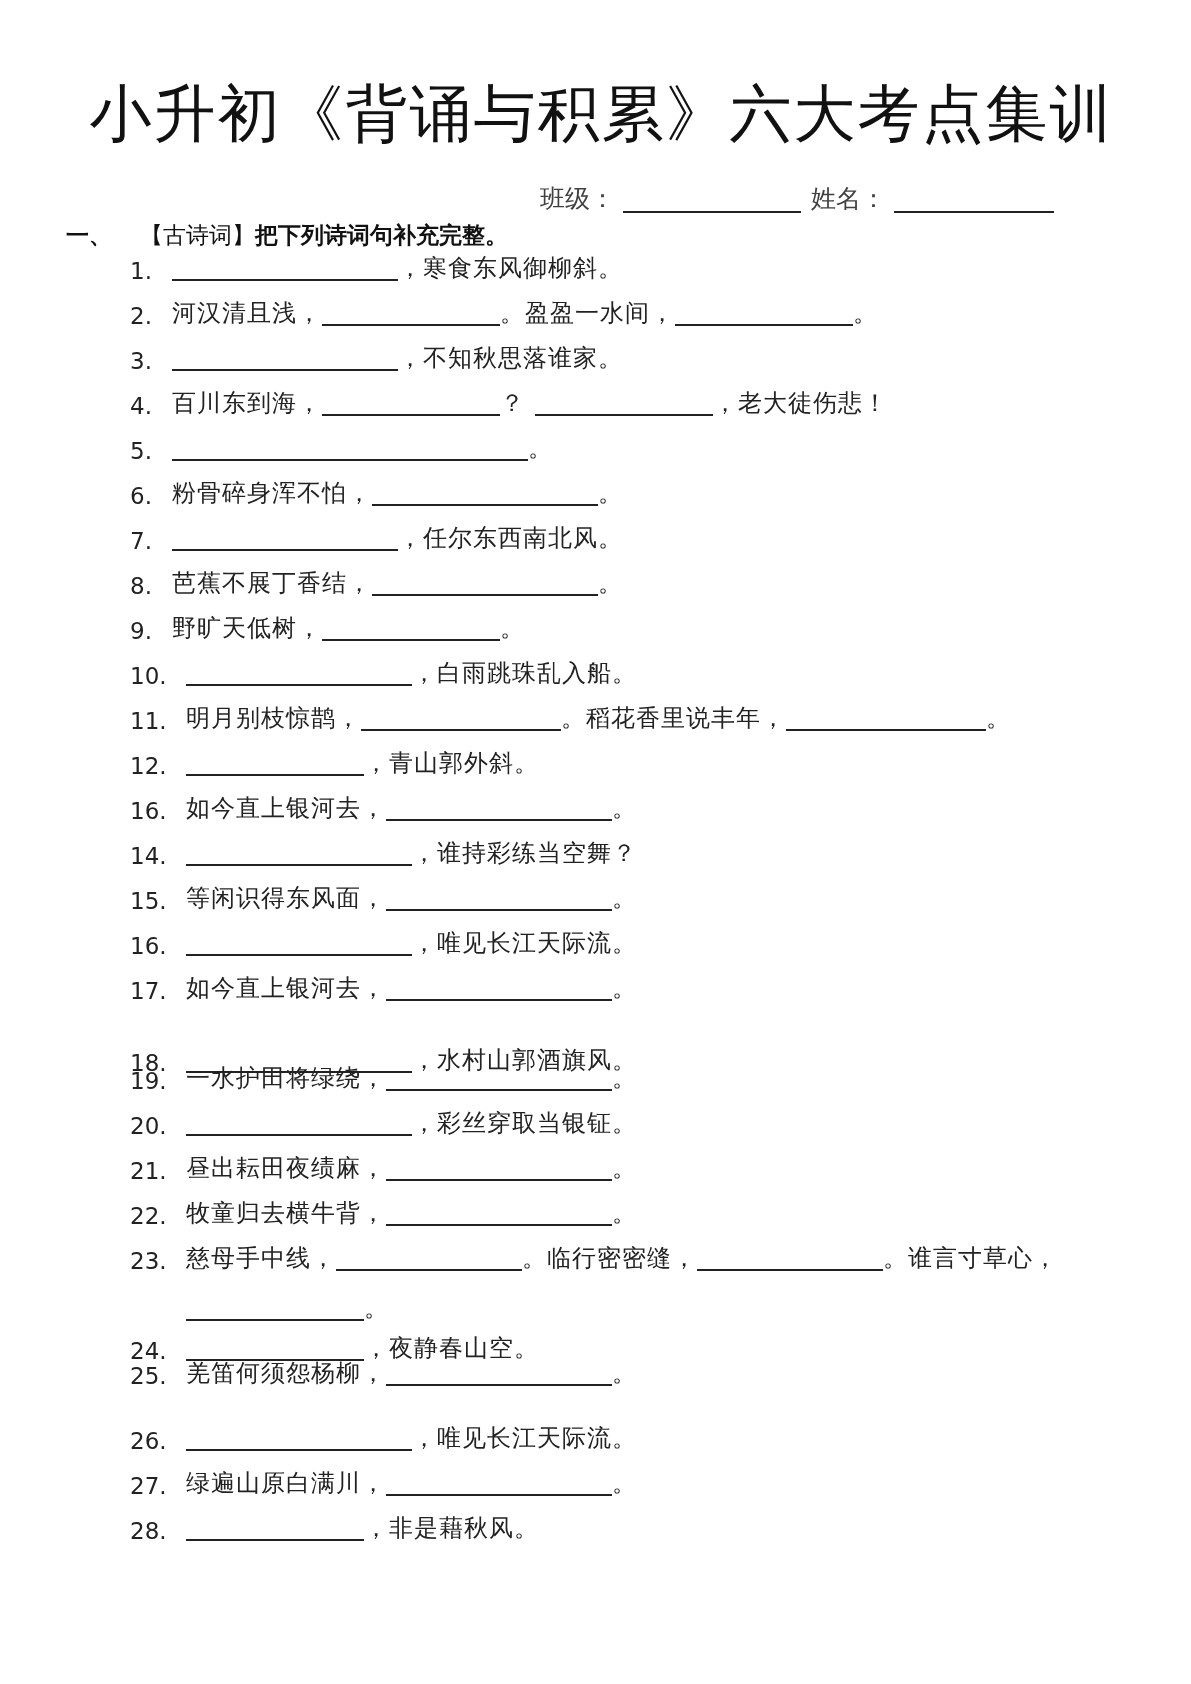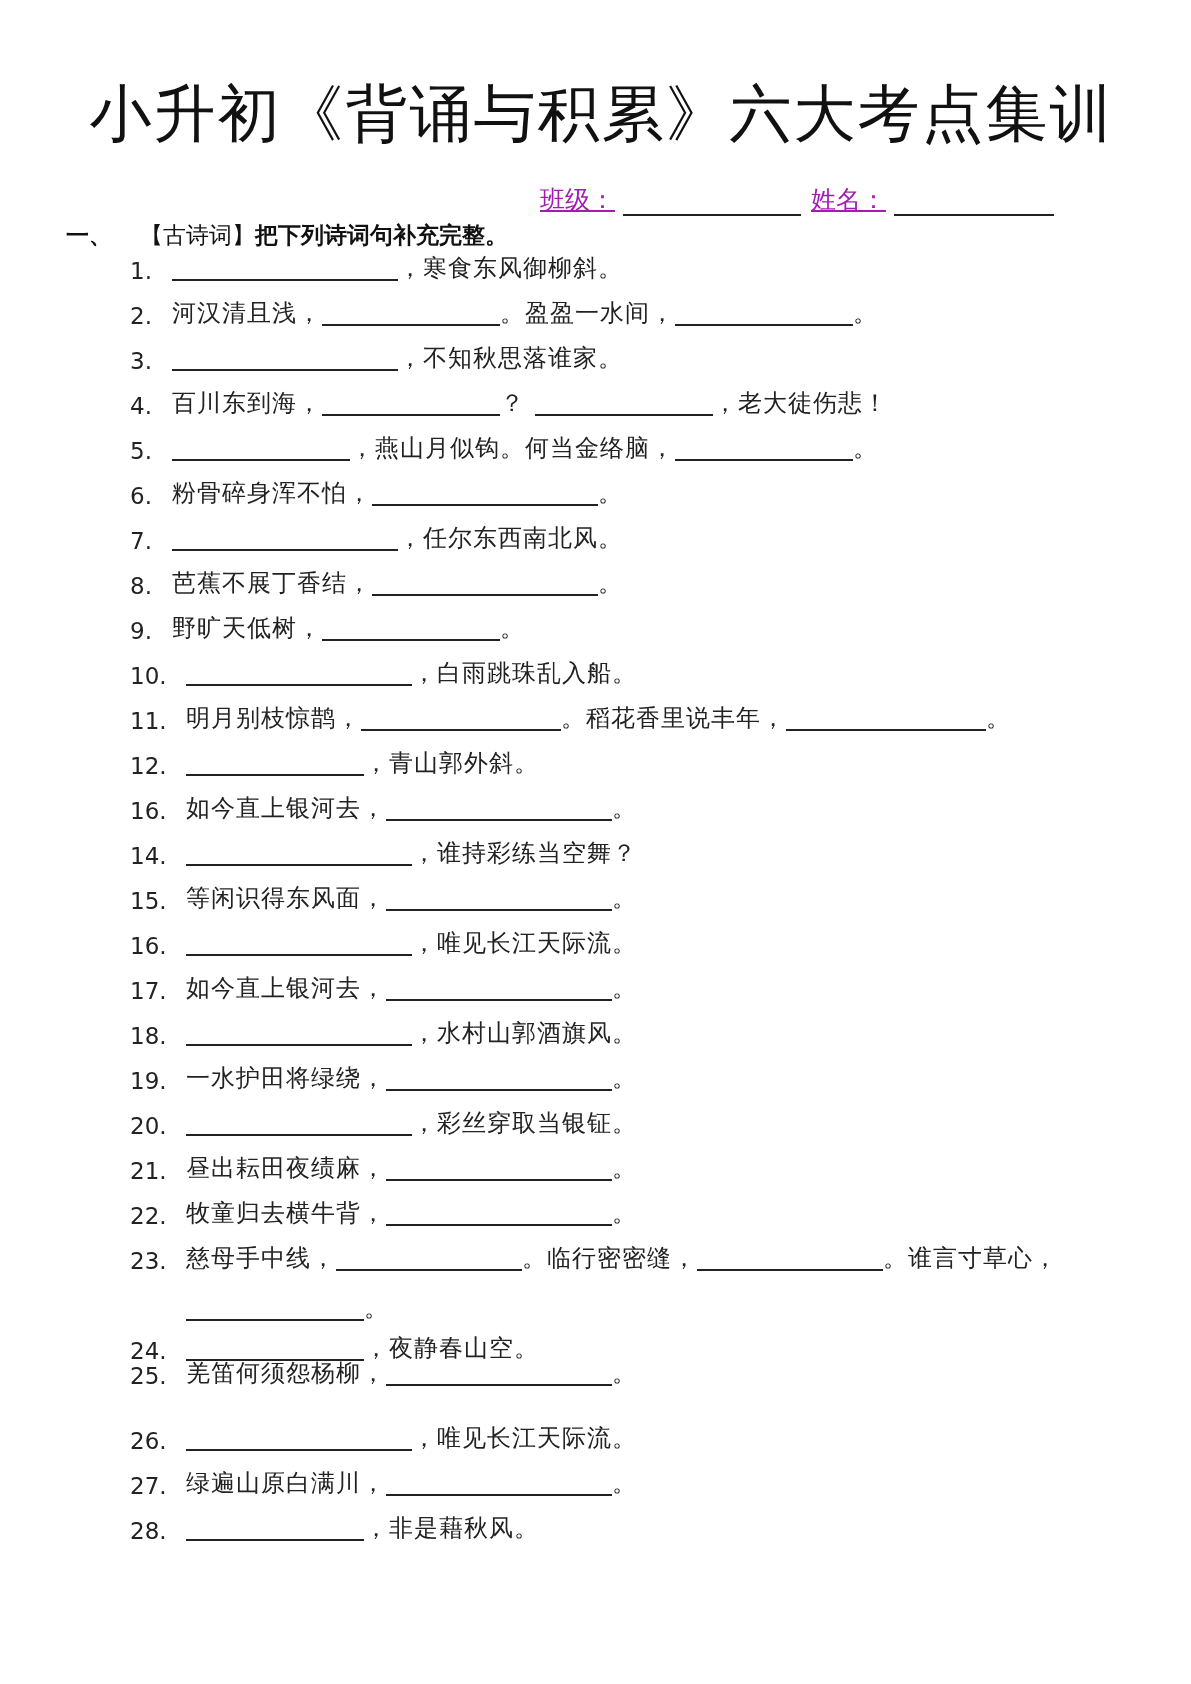--- a/index.html
+++ b/index.html
@@ -28,24 +28,23 @@
       color: #111;
       padding-left: 12px;
       box-sizing: border-box;
     }
     .info-row {
       position: absolute;
       top: 180px;
       left: 540px;
       height: 36px;
       display: flex;
-      align-items: flex-end;
+      align-items: center;
       font-size: 25px;
-      color: #a21caf;
-      text-decoration: underline;
+      color: #404040;
     }
     .info-line {
       display: inline-block;
       border-bottom: 2px solid #222;
       height: 28px;
       margin-left: 8px;
       margin-right: 10px;
     }
     .section-heading {
       position: absolute;
@@ -140,21 +139,20 @@
     <span class="txt">百川东到海，</span>
     <span class="blank" style="width:178px"></span>
     <span class="txt" style="margin-right:10px">？</span>
     <span class="blank" style="width:178px"></span>
     <span class="txt">，老大徒伤悲！</span>
   </div>
 
   <div class="q" style="top:424px">
     <span class="qnum">5.</span>
     <span class="blank" style="width:178px"></span>
-    <span class="txt">，燕山月似钩。何当金络脑，</span>
     <span class="blank" style="width:178px"></span>
     <span class="txt">。</span>
   </div>
 
   <div class="q" style="top:469px">
     <span class="qnum">6.</span>
     <span class="txt">粉骨碎身浑不怕，</span>
     <span class="blank" style="width:226px"></span>
     <span class="txt">。</span>
   </div>
@@ -226,21 +224,21 @@
     <span class="txt">，唯见长江天际流。</span>
   </div>
 
   <div class="q" style="top:964px">
     <span class="qnum two">17.</span>
     <span class="txt">如今直上银河去，</span>
     <span class="blank" style="width:226px"></span>
     <span class="txt">。</span>
   </div>
 
-  <div class="q" style="top:1009px">
+  <div class="q" style="top:1036px">
     <span class="qnum two">18.</span>
     <span class="blank" style="width:226px"></span>
     <span class="txt">，水村山郭酒旗风。</span>
   </div>
 
   <div class="q" style="top:1054px">
     <span class="qnum two">19.</span>
     <span class="txt">一水护田将绿绕，</span>
     <span class="blank" style="width:226px"></span>
     <span class="txt">。</span>

